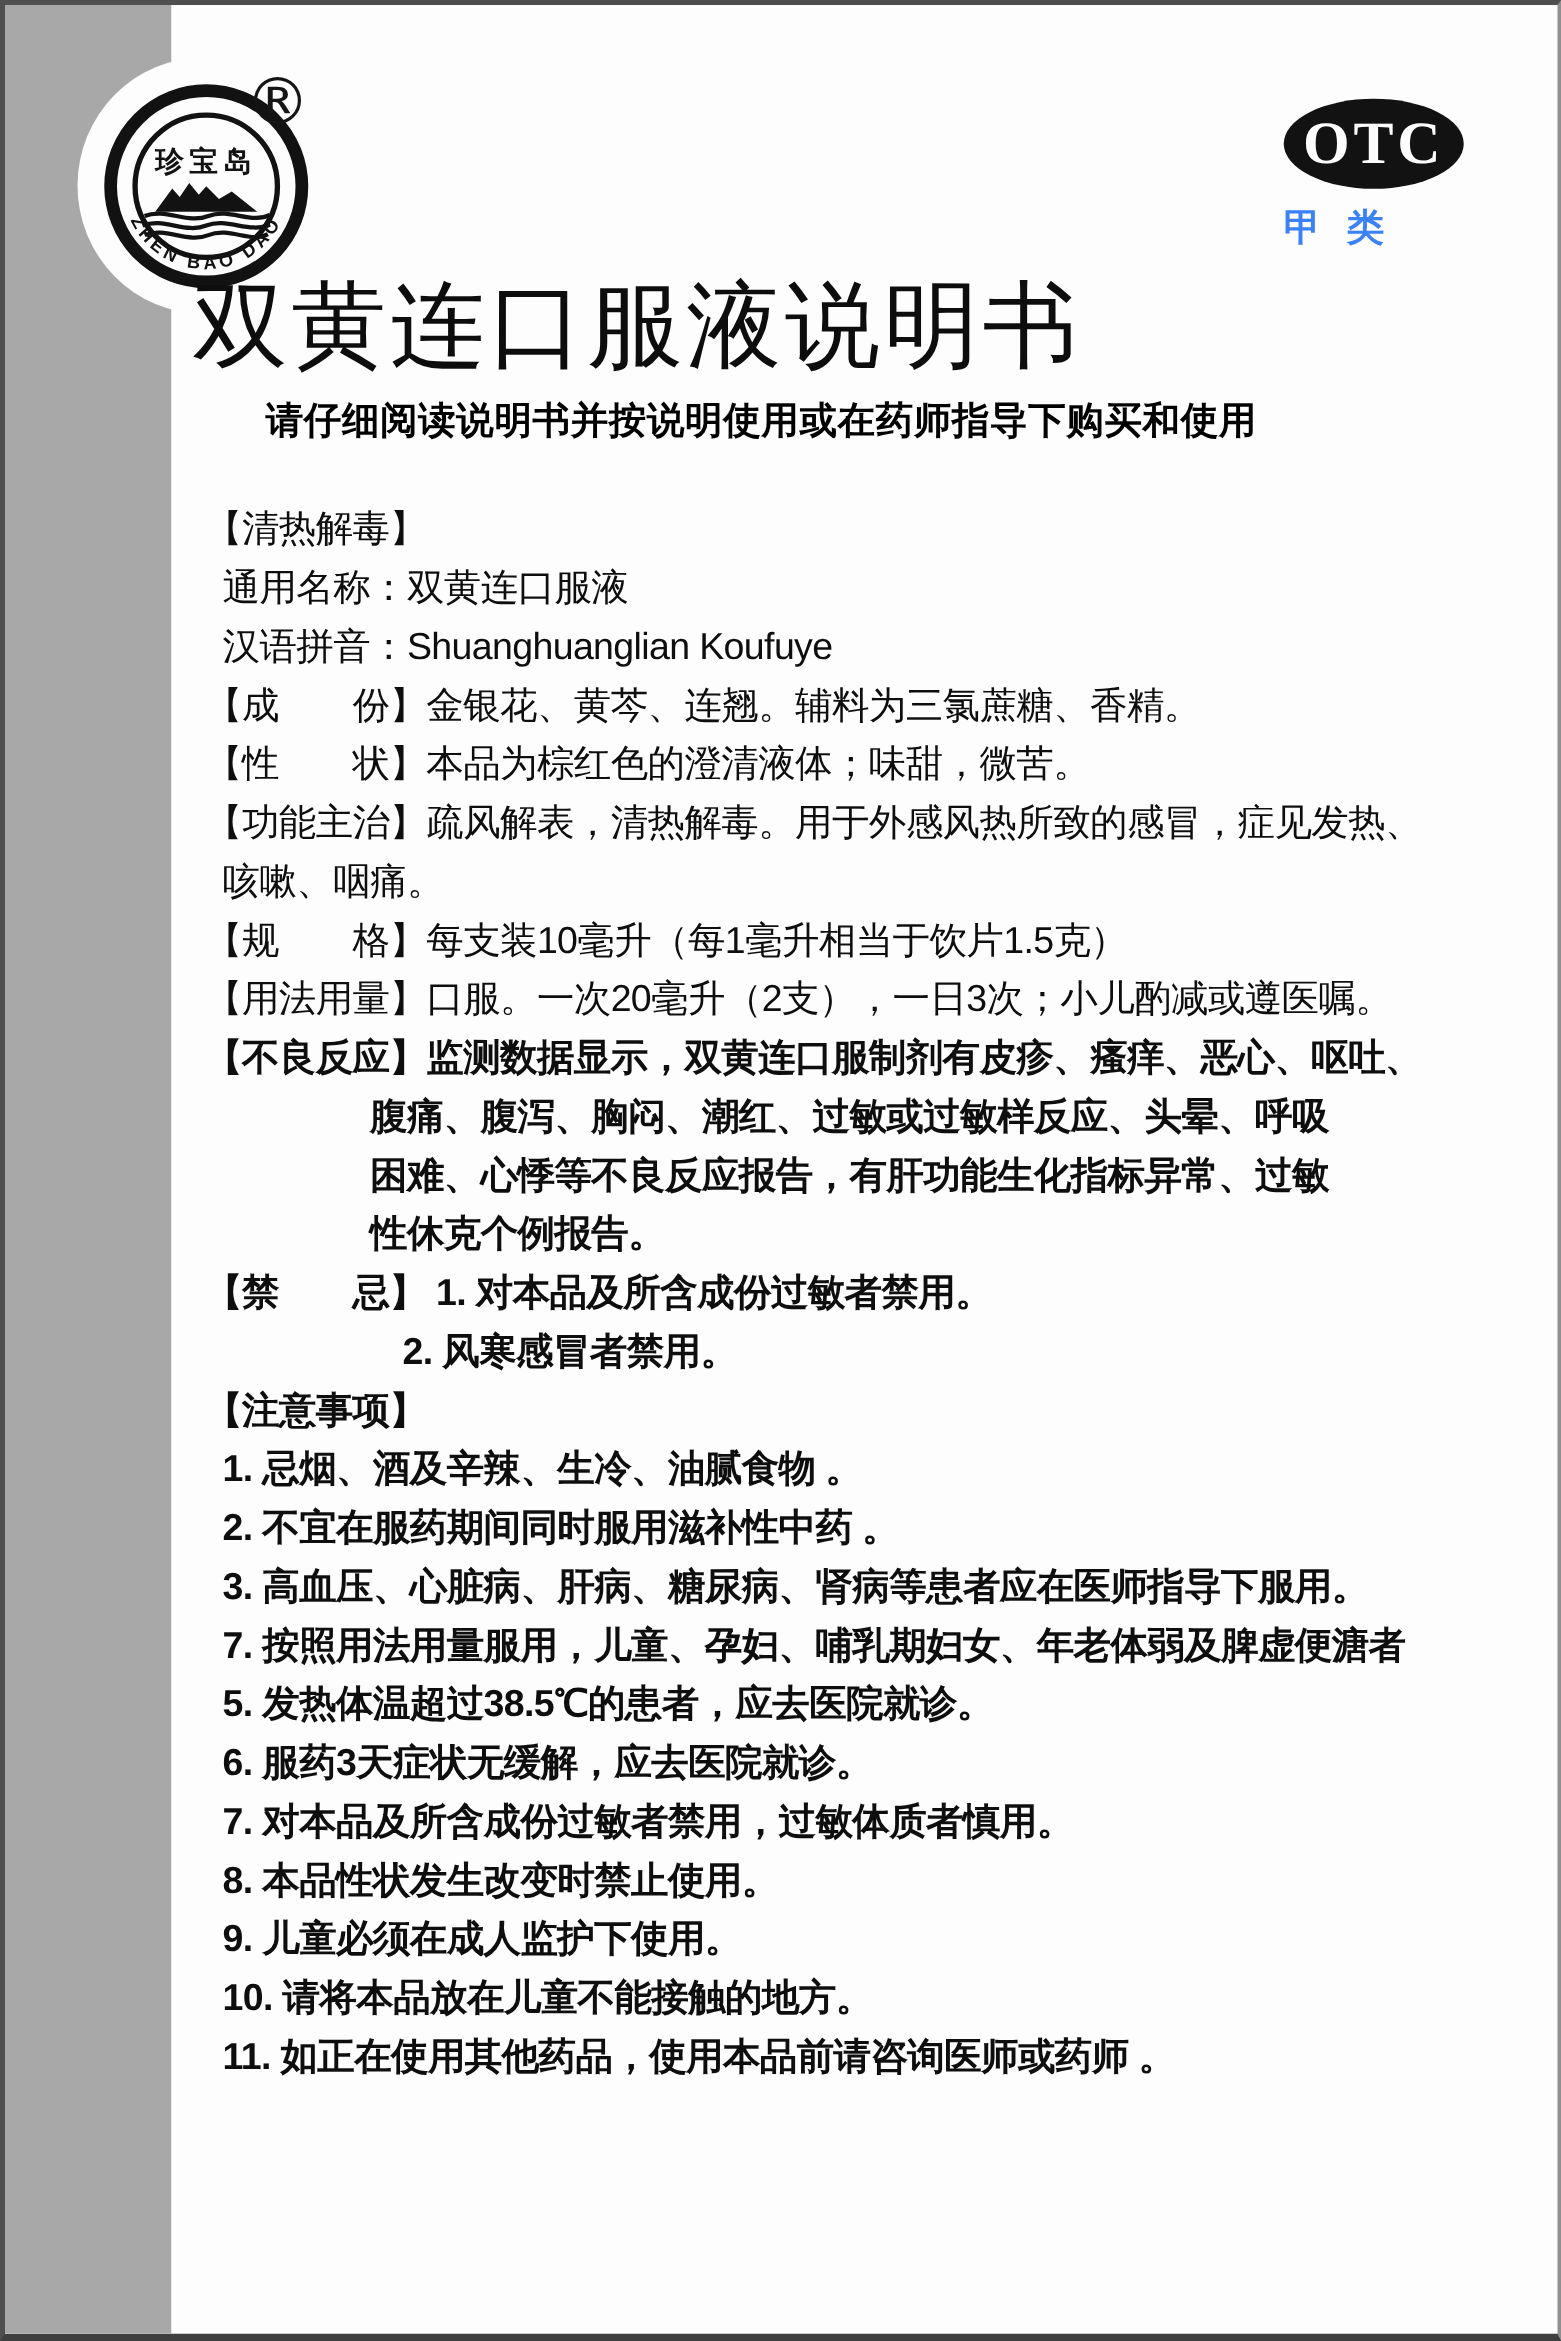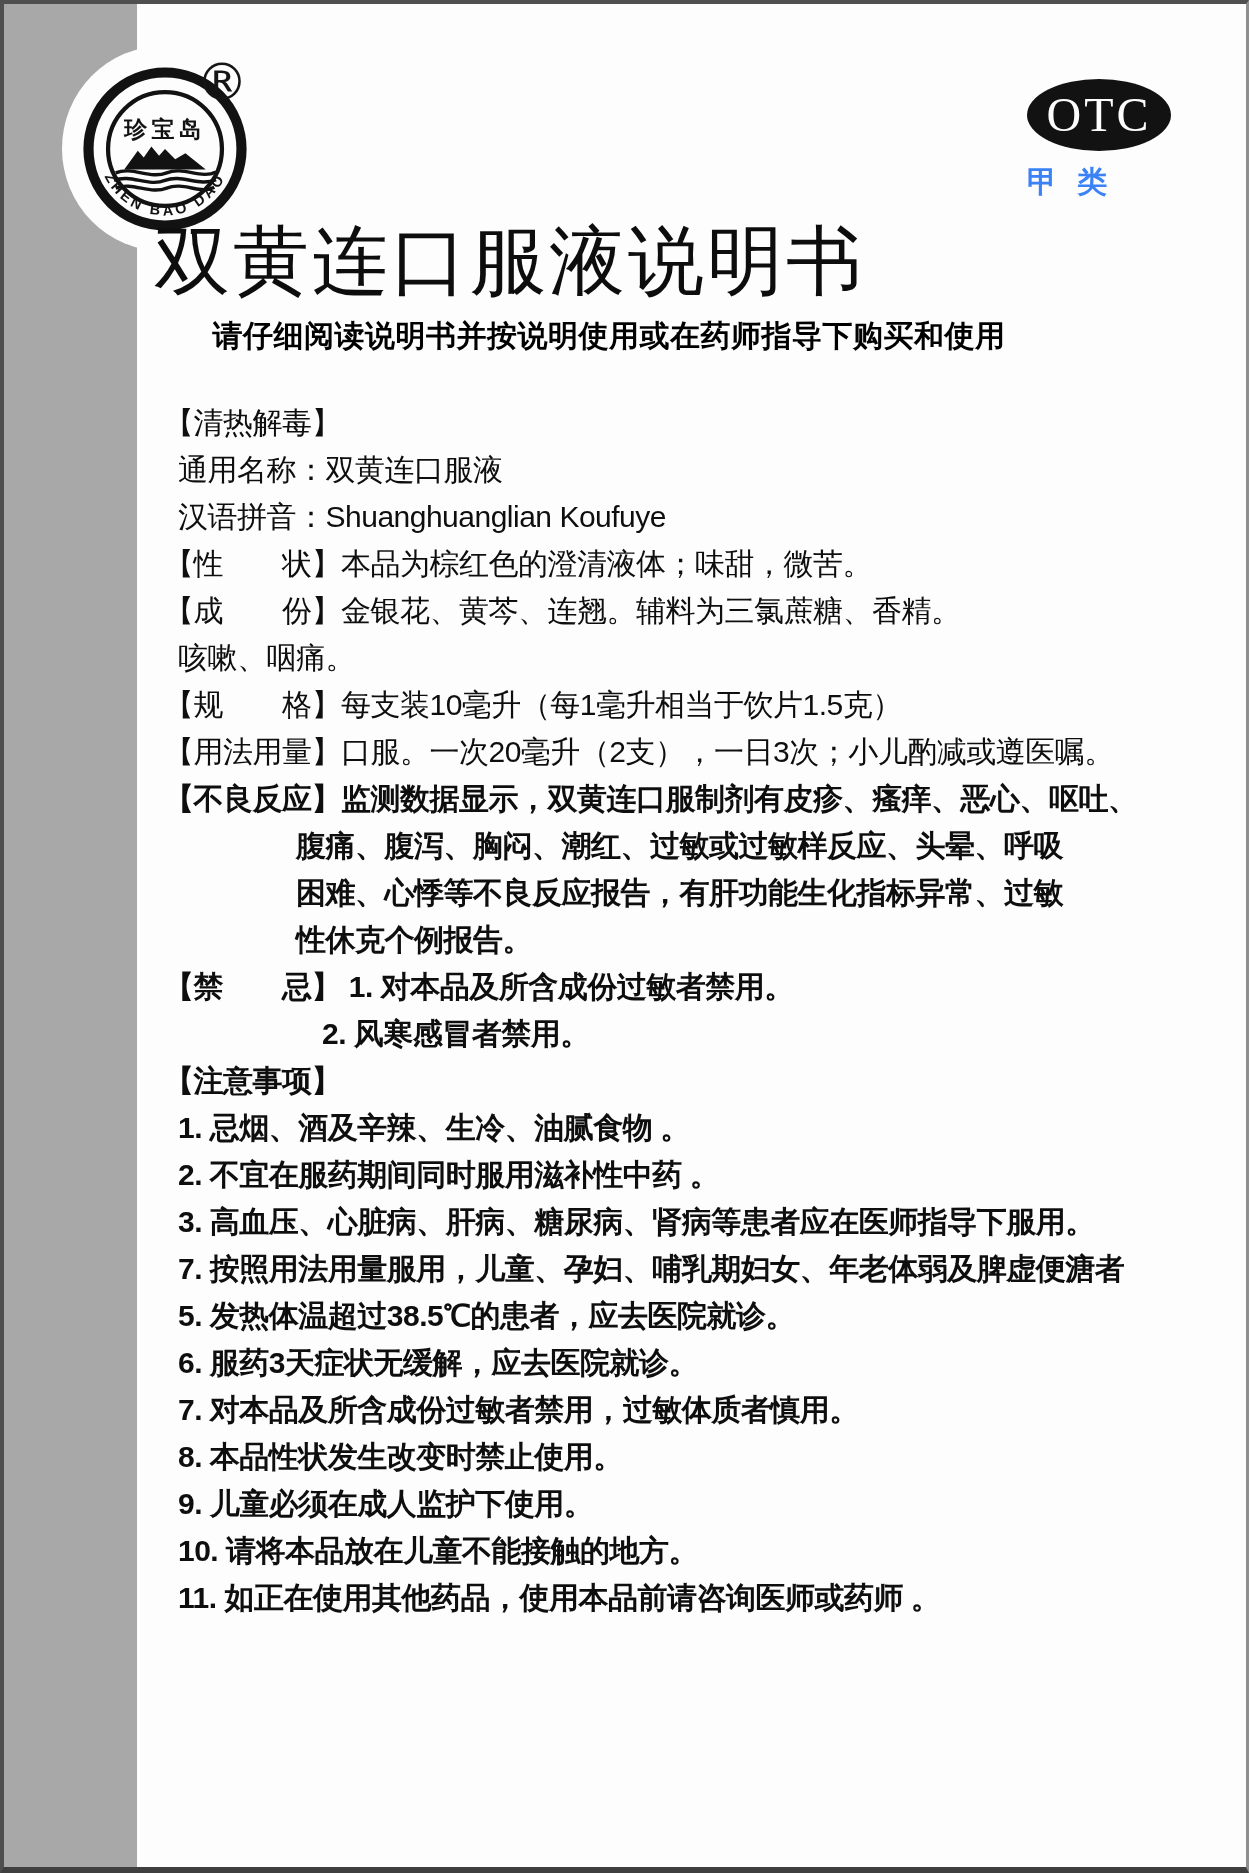--- a/index.html
+++ b/index.html
@@ -30,21 +30,21 @@
     font-size:52px;line-height:1;color:#151515;
     font-family:"DejaVu Sans", sans-serif;
   }
   .otc-badge{
     position:absolute;left:1023px;top:75px;width:144px;height:72px;
     background:#121212;border-radius:50%;
     display:flex;align-items:center;justify-content:center;
   }
   .otc-badge span{
     color:#fdfdfd;font-family:"Liberation Serif", serif;
-    font-weight:400;font-size:48px;letter-spacing:3px;line-height:1;
+    font-weight:700;font-size:48px;letter-spacing:3px;line-height:1;
   }
   .otc-class{
     position:absolute;left:1023px;top:158px;width:144px;
     font-size:30px;font-weight:700;letter-spacing:6px;
     color:#3b82f6;white-space:nowrap;
   }
   .doc-title{
     position:absolute;left:150px;top:218px;width:910px;
     text-align:left;
     font-family:"Liberation Serif","DejaVu Serif",serif;
@@ -108,22 +108,23 @@
   <div class="otc-class">甲 类</div>
 
   <div class="doc-title">双黄连口服液说明书</div>
 
   <div class="doc-subtitle">请仔细阅读说明书并按说明使用或在药师指导下购买和使用</div>
 
   <div class="body-text">
     <div class="line">【清热解毒】</div>
     <div class="line ind-14">通用名称：双黄连口服液</div>
     <div class="line ind-14">汉语拼音：Shuanghuanglian Koufuye</div>
+    <div class="line">【成　　份】金银花、黄芩、连翘。辅料为三氯蔗糖、香精。</div>
     <div class="line">【性　　状】本品为棕红色的澄清液体；味甜，微苦。</div>
-    <div class="line">【成　　份】金银花、黄芩、连翘。辅料为三氯蔗糖、香精。</div>
+    <div class="line">【功能主治】疏风解表，清热解毒。用于外感风热所致的感冒，症见发热、</div>
     <div class="line ind-14">咳嗽、咽痛。</div>
     <div class="line">【规　　格】每支装10毫升（每1毫升相当于饮片1.5克）</div>
     <div class="line">【用法用量】口服。一次20毫升（2支），一日3次；小儿酌减或遵医嘱。</div>
     <div class="line bold">【不良反应】监测数据显示，双黄连口服制剂有皮疹、瘙痒、恶心、呕吐、</div>
     <div class="line bold ind-132">腹痛、腹泻、胸闷、潮红、过敏或过敏样反应、头晕、呼吸</div>
     <div class="line bold ind-132">困难、心悸等不良反应报告，有肝功能生化指标异常、过敏</div>
     <div class="line bold ind-132">性休克个例报告。</div>
     <div class="line bold">【禁　　忌】 1. 对本品及所含成份过敏者禁用。</div>
     <div class="line bold ind-158">2. 风寒感冒者禁用。</div>
     <div class="line bold">【注意事项】</div>

